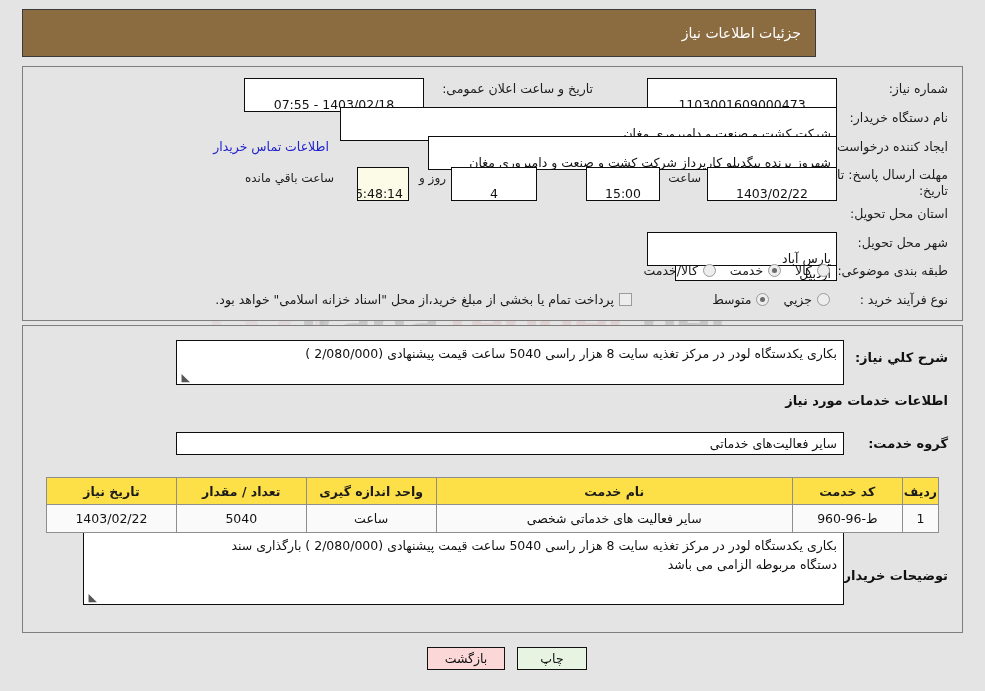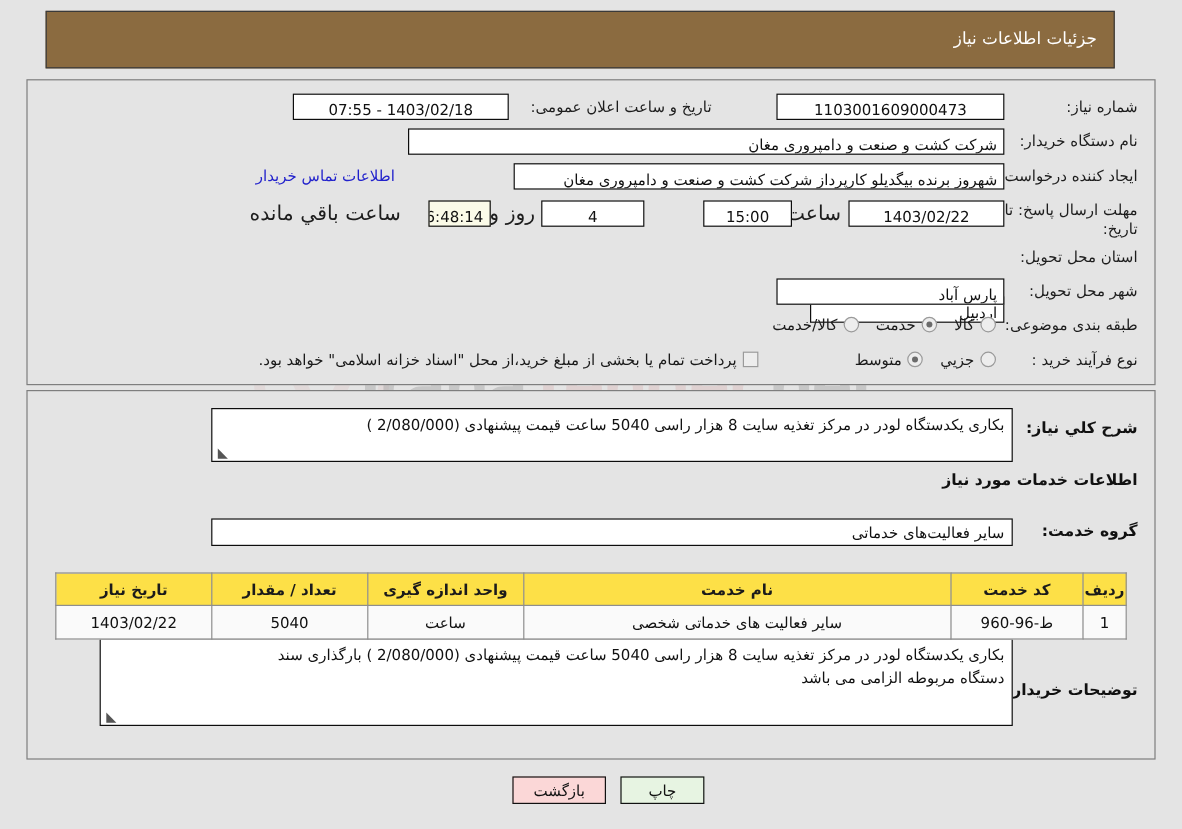--- a/index.html
+++ b/index.html
@@ -42,26 +42,25 @@
     font-family: "Liberation Sans", sans-serif;
     direction: ltr;
     white-space: nowrap;
   }
   .wm-text .accent { color: #d8b5b5; }
 
   
   .page-header {
     position: absolute;
     left: 22px; top: 9px;
-    width: 891px; height: 48px;
+    width: 794px; height: 48px;
     background: #8B6B40;
     border: 1px solid #3a3a3a;
     color: #ffffff;
     z-index: 2;
-    margin-left: 16px;
   }
   .page-header .title {
     position: absolute;
     right: 14px; top: 15px;
     font-size: 14px;
     letter-spacing: .2px;
   }
 
   
   .panel {
@@ -81,39 +80,39 @@
     white-space: nowrap;
     line-height: 20px;
   }
   .fld {
     position: absolute;
     background: #ffffff;
     border: 1px solid #0d0d0d;
     line-height: 20px;
     height: 22px;
     font-size: 12.5px;
-    padding: 3px 5px;
+    padding: 16px 5px;
     color: #111;
     white-space: nowrap;
     overflow: hidden;
     text-align: center;
   }
   .fld.r { text-align: right; }
   .fld.timer { background: #FBFBE8; }
   .lnk {
     position: absolute;
     color: #2222CC;
     font-size: 12.5px;
     line-height: 20px;
     white-space: nowrap;
     cursor: pointer;
   }
   .plain {
     position: absolute;
-    font-size: 17px;
+    font-size: 12px;
     line-height: 20px;
     white-space: nowrap;
     color: #1d1d1d;
   }
 
   
   .radio-wrap { position: absolute; line-height: 20px; white-space: nowrap; font-size:12.5px; }
   .rad {
     display: inline-block;
     width: 13px; height: 13px;

